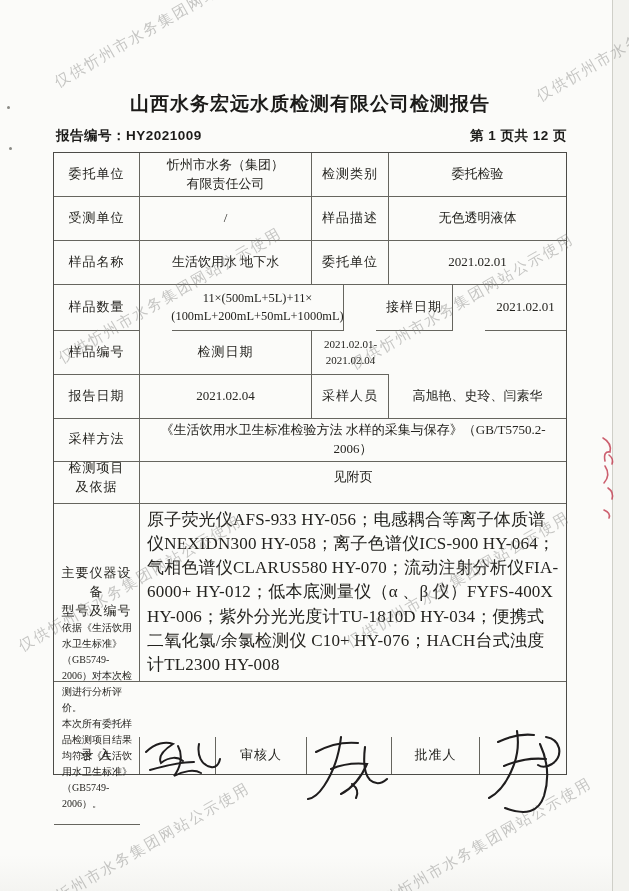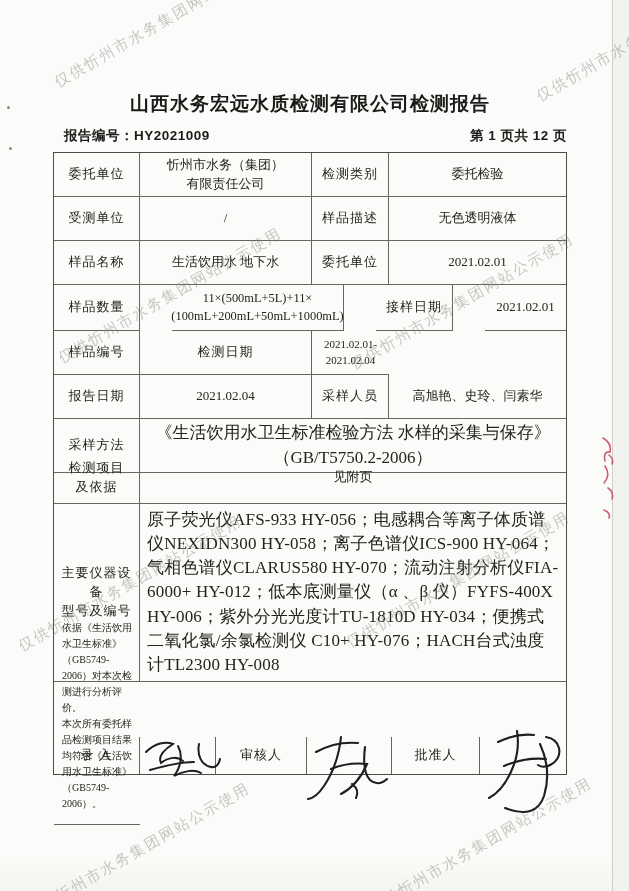--- a/index.html
+++ b/index.html
@@ -18,21 +18,21 @@
   .scan-strip{position:absolute;top:0;left:613px;width:16px;height:891px;background:#f2f2ee;}
   .speck{position:absolute;width:3px;height:3px;border-radius:50%;background:#8a8a85;}
 
   
   .title{
     position:absolute;left:53px;top:91px;width:514px;text-align:center;
     font-family:"Liberation Sans", sans-serif;
     font-size:19px;font-weight:700;letter-spacing:1px;color:#1c1b19;
   }
   .report-no{
-    position:absolute;left:64px;top:127px;
+    position:absolute;left:56px;top:127px;
     font-family:"Liberation Sans", sans-serif;
     font-size:13.5px;font-weight:700;color:#1c1b19;letter-spacing:.5px;
   }
   .page-indicator{
     position:absolute;right:62px;top:127px;
     font-family:"Liberation Sans", sans-serif;
     font-size:13.5px;font-weight:700;color:#1c1b19;letter-spacing:.5px;
   }
 
   
@@ -135,21 +135,21 @@
 
     <div class="tr cols4 h44">
       <div class="td label">报告日期</div>
       <div class="td">2021.02.04</div>
       <div class="td label">采样人员</div>
       <div class="td">高旭艳、史玲、闫素华</div>
     </div>
 
     <div class="tr cols2 h33">
       <div class="td label">采样方法</div>
-      <div class="td" style="font-size:17px;">《生活饮用水卫生标准检验方法 水样的采集与保存》（GB/T5750.2-2006）</div>
+      <div class="td" style="font-size:13px;">《生活饮用水卫生标准检验方法 水样的采集与保存》（GB/T5750.2-2006）</div>
     </div>
 
     <div class="tr cols2 h52">
       <div class="td label">检测项目
 及依据</div>
       <div class="td">见附页</div>
     </div>
 
     <div class="tr cols2 h107">
       <div class="td label">主要仪器设备

